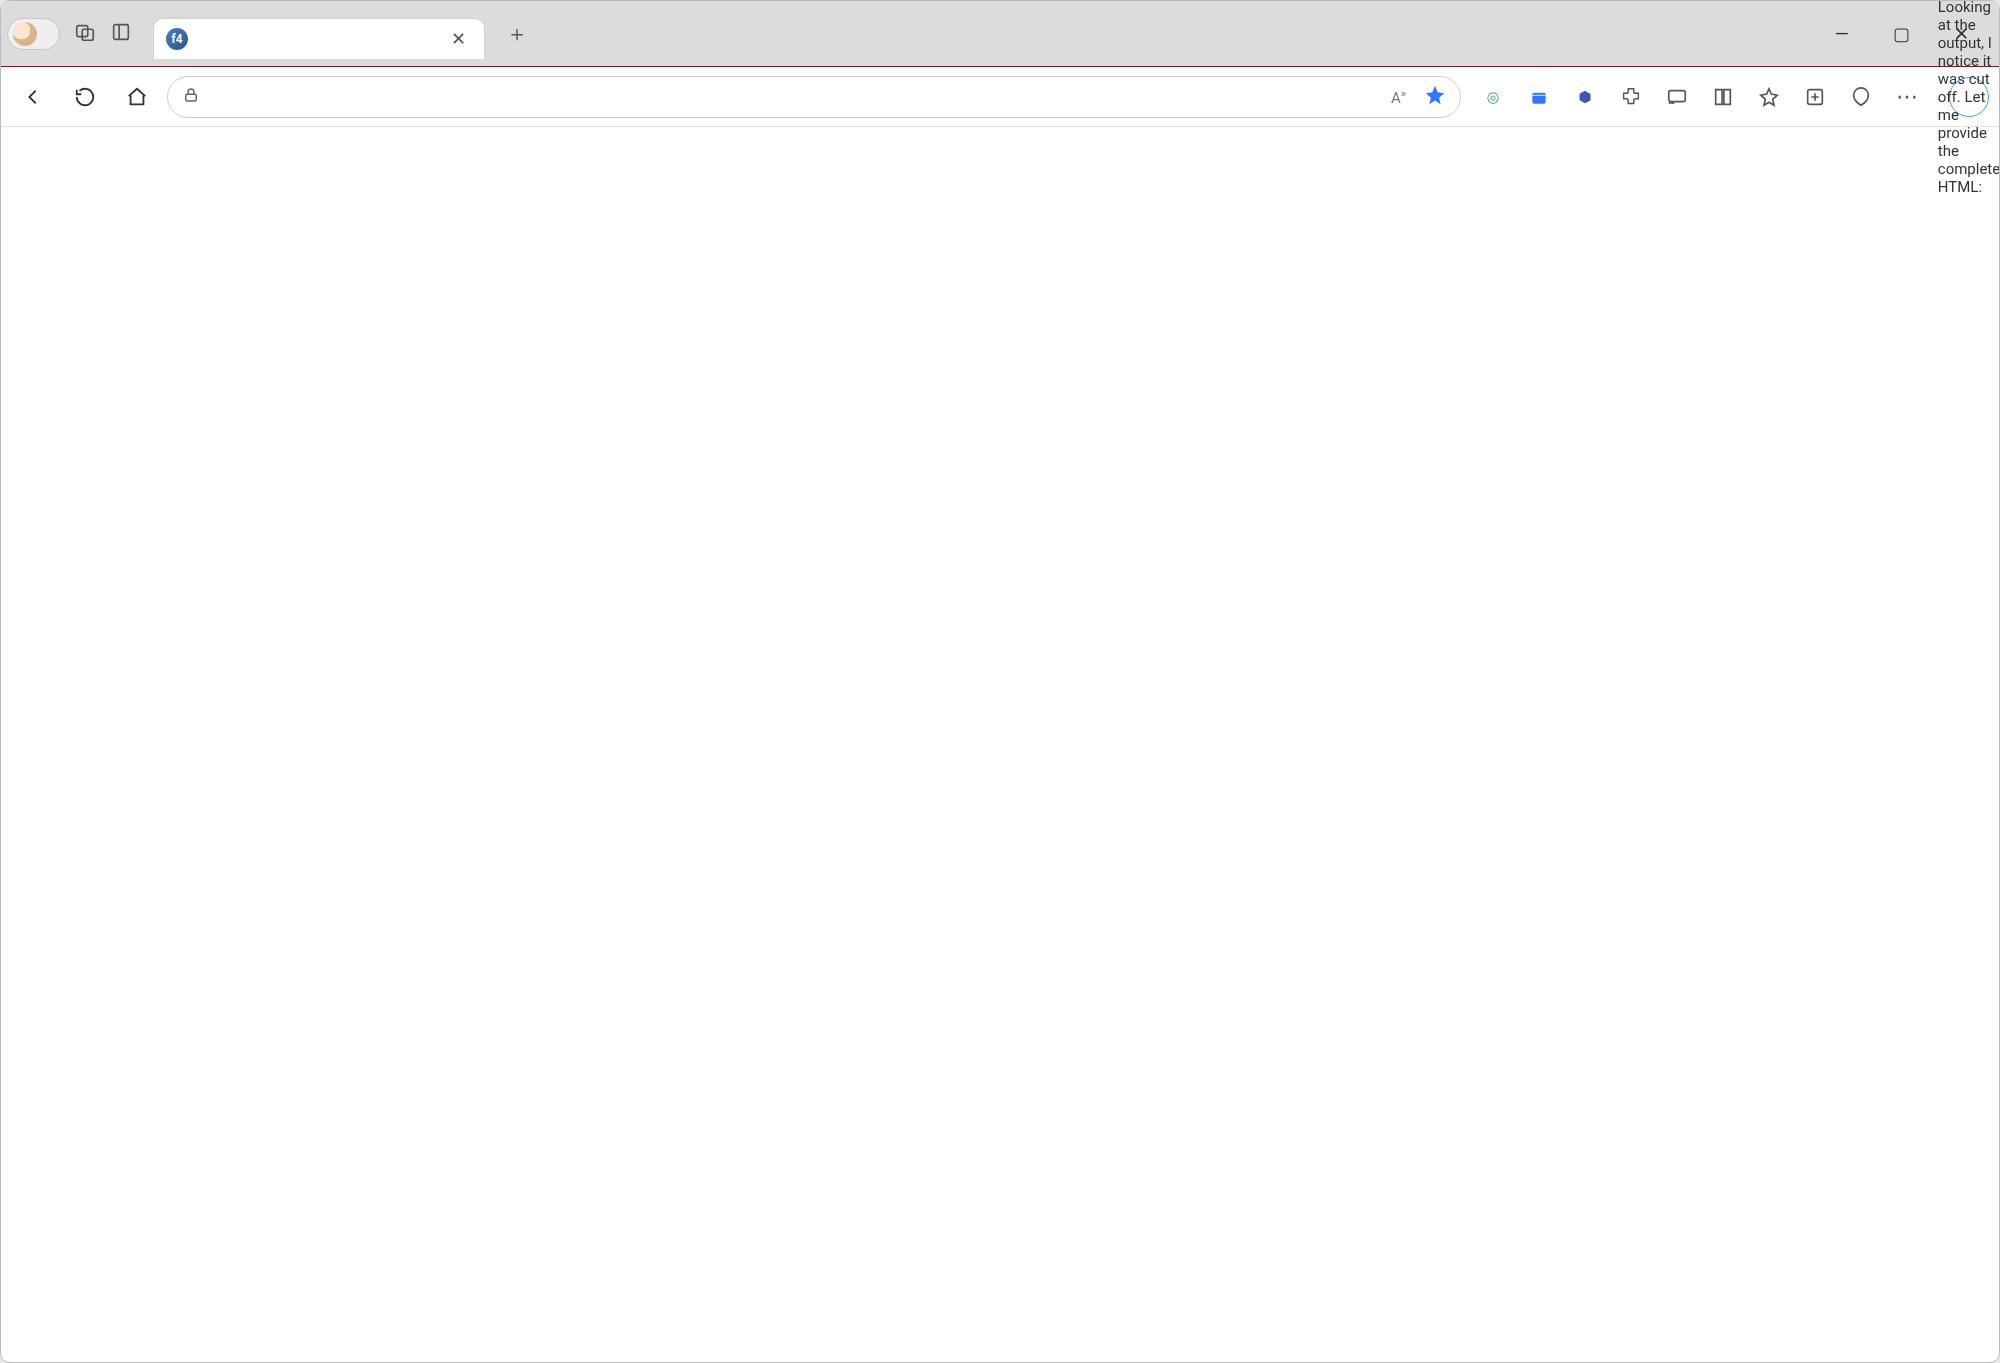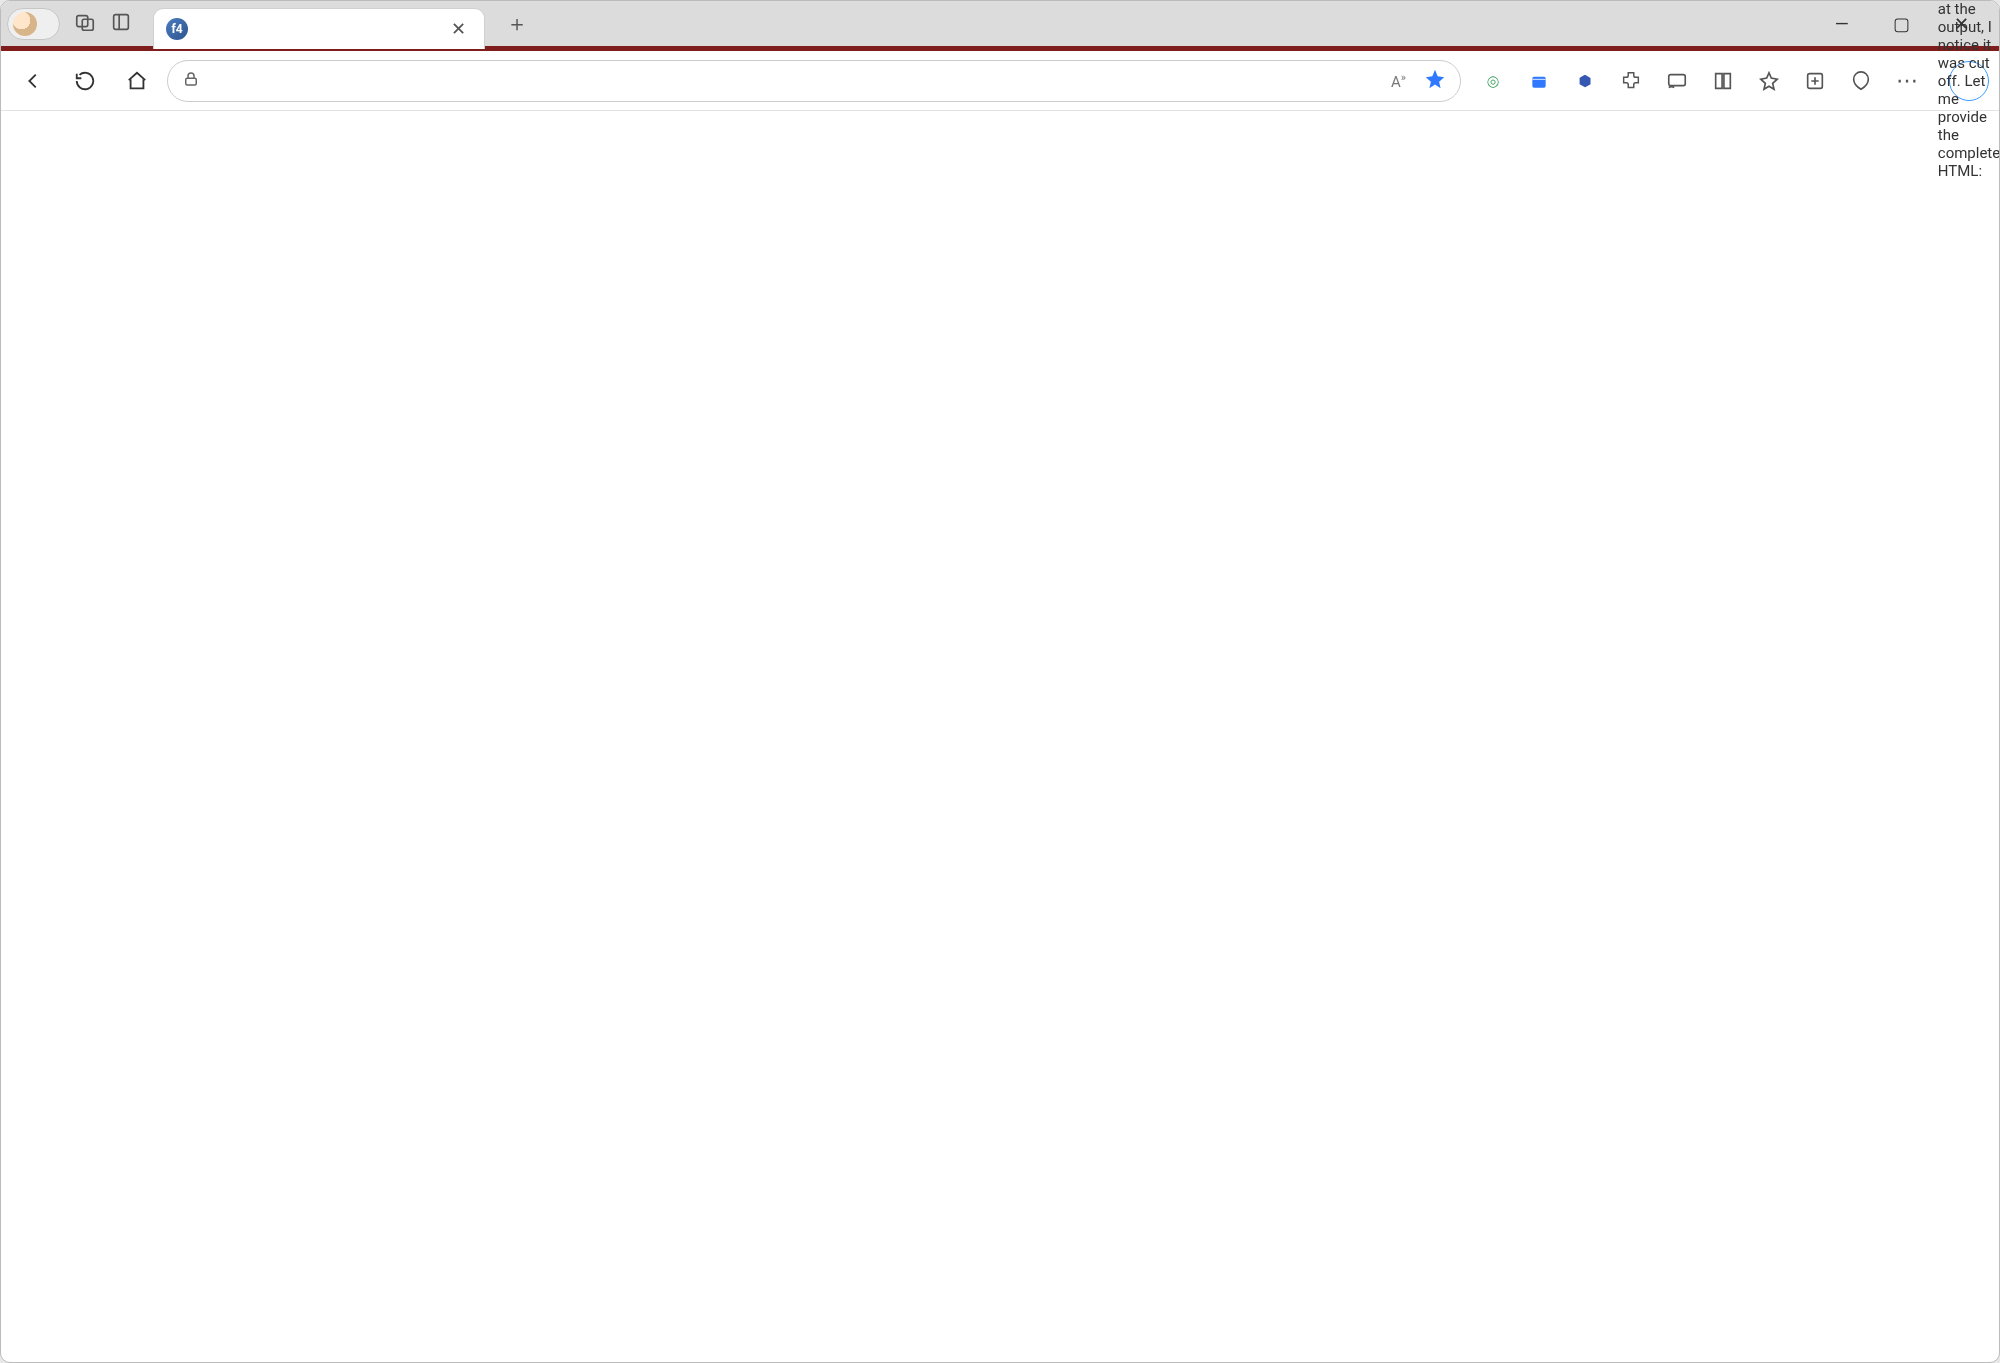--- a/index.html
+++ b/index.html
@@ -17,26 +17,26 @@
     width: 2000px;
     height: 1363px;
     background: #fff;
     border: 1px solid #bbb;
     border-radius: 10px;
     overflow: hidden;
     display: flex;
     flex-direction: column;
   }
   .titlebar {
-    height: 50px;
+    height: 66px;
     background: #dcdcdc;
     display: flex;
     align-items: center;
     padding: 0 6px;
-    border-bottom: 5px solid #7f1d1d;
+    border-bottom: 1px solid #7f1d1d;
   }
   .profile-pill {
     display: inline-flex;
     align-items: center;
     gap: 8px;
     background: #efefef;
     border: 1px solid #c6c6c6;
     border-radius: 18px;
     padding: 3px 14px 3px 5px;
     height: 32px;

